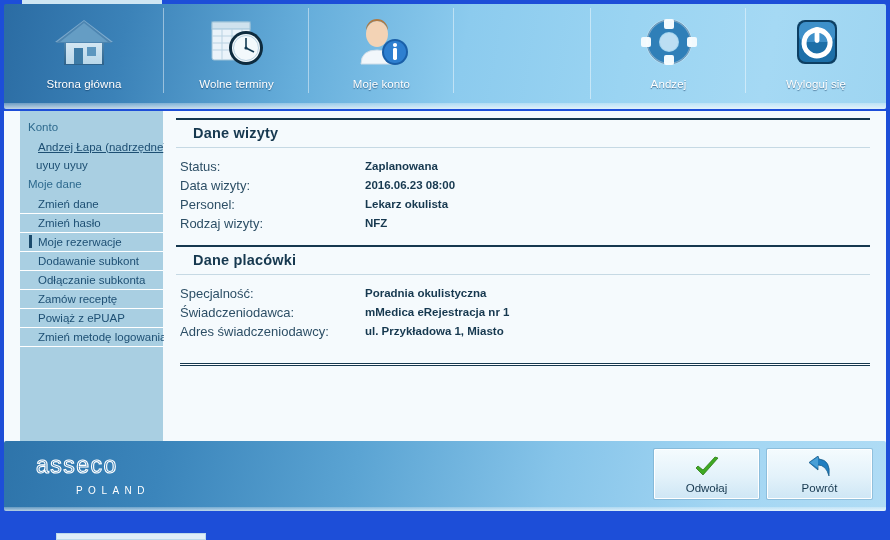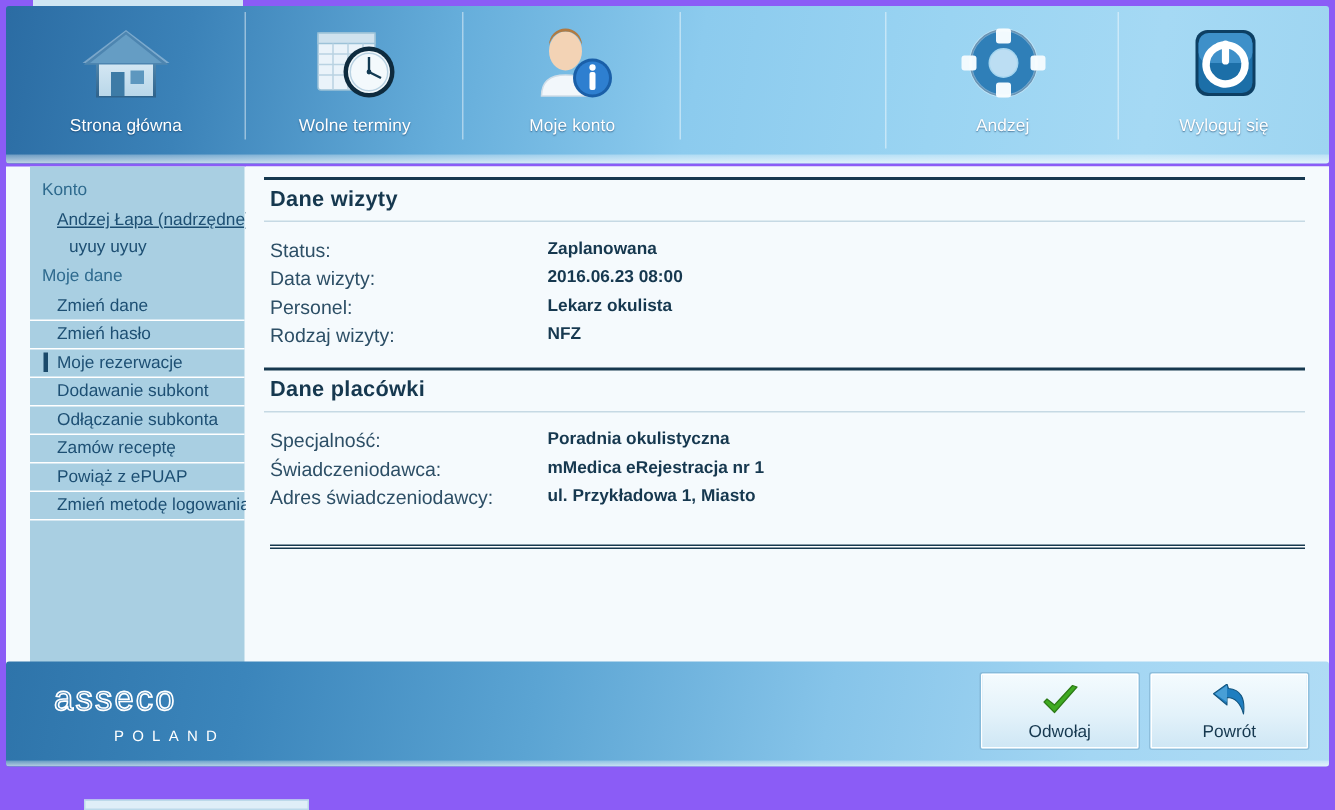--- a/index.html
+++ b/index.html
@@ -10,21 +10,21 @@
     overflow: hidden;
     background: #ffffff;
     font-family: "Liberation Sans", sans-serif;
     -webkit-font-smoothing: antialiased;
   }
 
   #app {
     position: relative;
     width: 890px;
     height: 540px;
-    background: #8b5cf6;
+    background: #1d4ed8;
   }
 
   
   #header {
     position: absolute;
     left: 4px;
     top: 4px;
     width: 882px;
     height: 105px;
     background: linear-gradient(100deg,
@@ -117,21 +117,21 @@
   .side-item {
     position: relative;
     font-size: 11.5px;
     color: #1d4f73;
     line-height: 16px;
     padding: 1px 4px 1px 18px;
     border-bottom: 1px solid #ffffff;
     cursor: pointer;
     white-space: nowrap;
   }
-  .side-item.plain { border-bottom: none; padding-left: 26px; }
+  .side-item.plain { border-bottom: none; padding-left: 16px; }
   .side-item.underlined-link {
     text-decoration: underline;
     border-bottom: none;
   }
   .side-item.selected::before {
     content: "";
     position: absolute;
     left: 9px;
     top: 2px;
     width: 3px;
@@ -154,20 +154,21 @@
     height: 2px;
     background: #16384f;
     margin-bottom: 0px;
   }
   .section-title {
     font-size: 14.5px;
     font-weight: bold;
     color: #16384f;
     padding: 5px 0 6px 4px;
     letter-spacing: .2px;
+    margin-left: 13px;
   }
   .section-rule-bottom {
     height: 1px;
     background: #c6d9e4;
     margin-bottom: 9px;
   }
 
   .field-row {
     display: flex;
     line-height: 17px;

